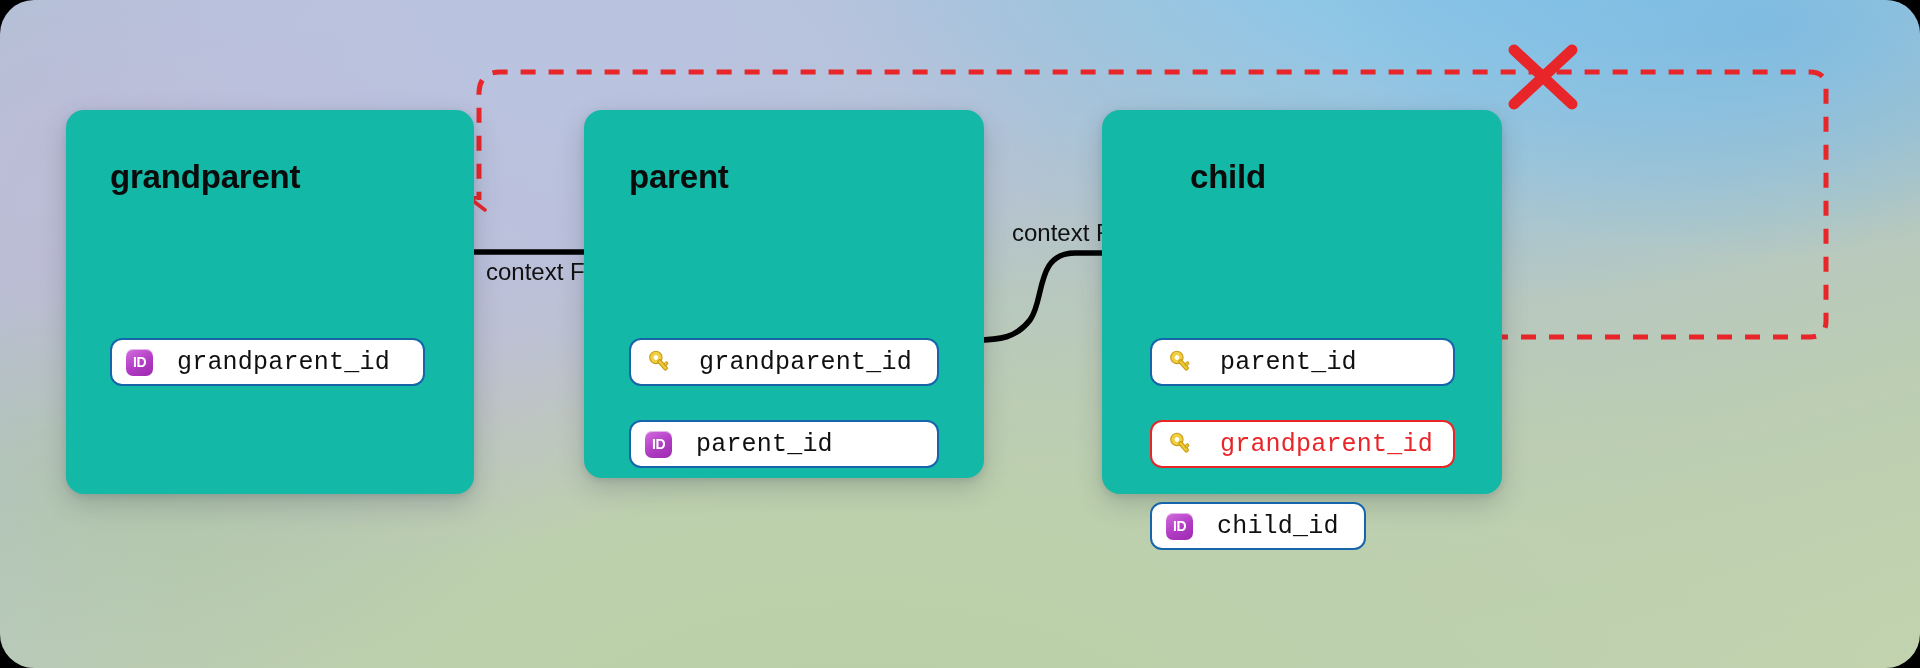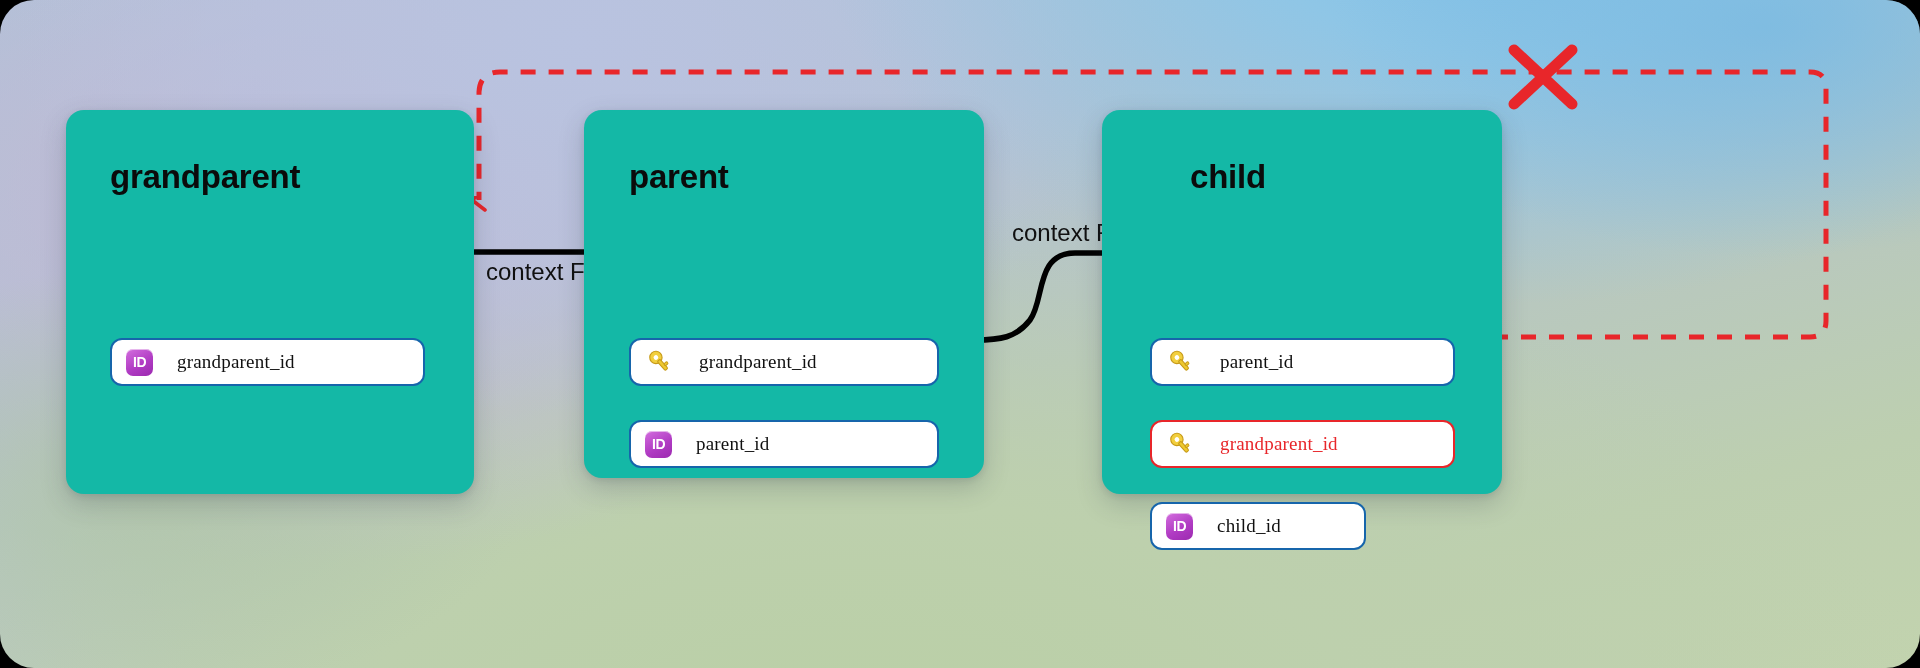--- a/index.html
+++ b/index.html
@@ -53,22 +53,22 @@
     border:2.5px solid #1665ab;
     border-radius:12px;
     background:#fff;
     display:flex;
     align-items:center;
     padding-left:14px;
     gap:24px;
   }
   .field.alert{ border-color:#e8262a; }
   .field-label{
-    font-family:Liberation Serif, serif;
-    font-size:19px;
+    font-family:Liberation Mono, monospace;
+    font-size:25px;
     color:#101010;
     letter-spacing:0.2px;
     white-space:nowrap;
   }
   .field.alert .field-label{ color:#e8262a; }
 
   
   .icon{ flex:0 0 auto; display:block; }
   .id-badge{
     width:27px;height:27px;border-radius:7px;

